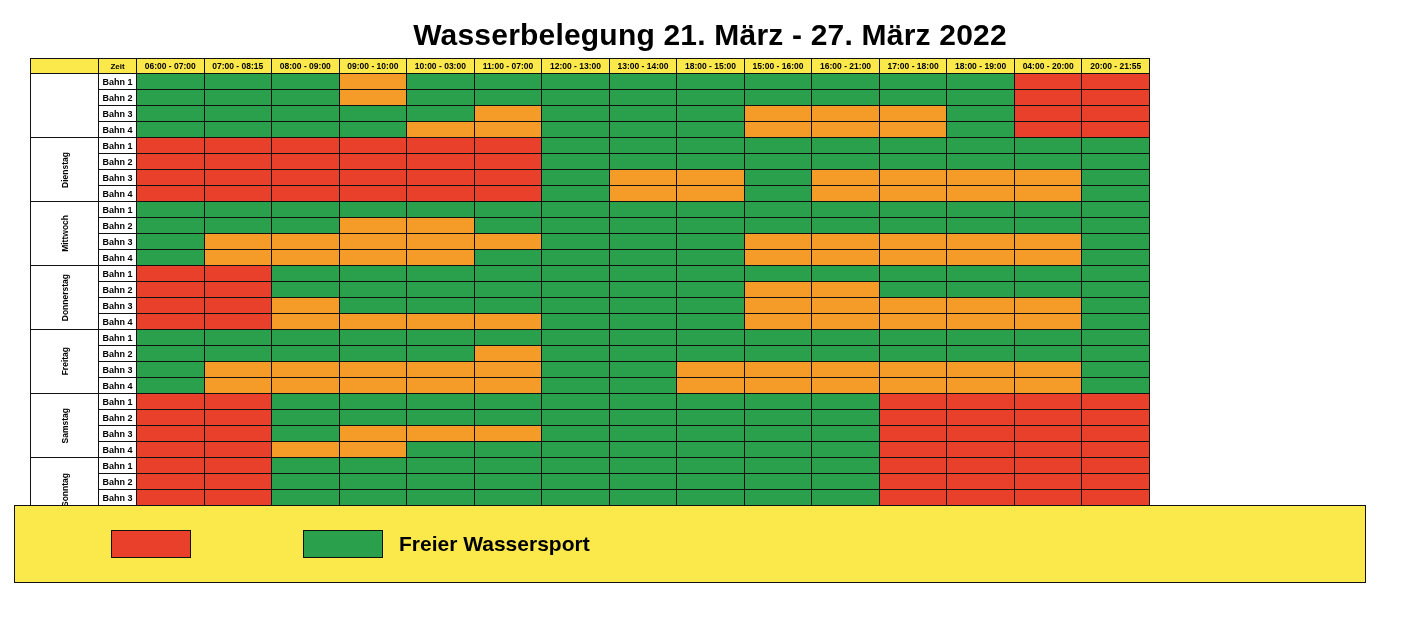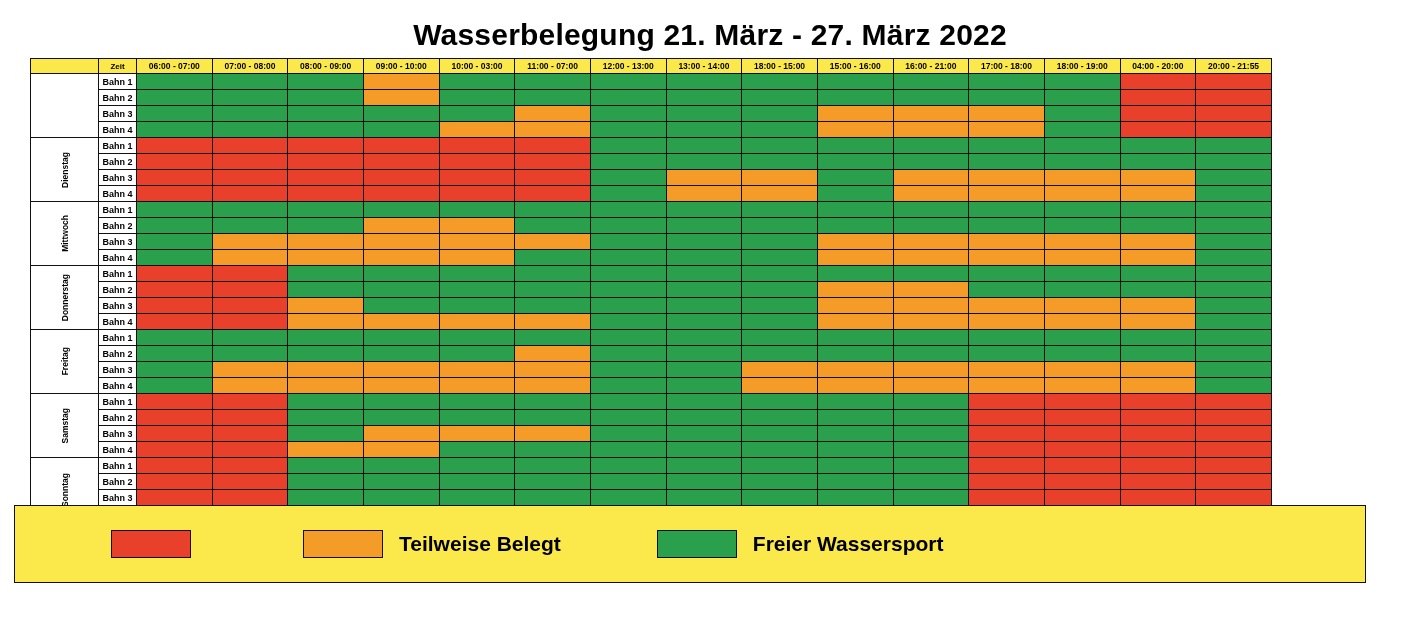--- a/index.html
+++ b/index.html
@@ -24,21 +24,21 @@
     font-weight: bold;
     color: #000000;
     letter-spacing: 0.2px;
     white-space: nowrap;
     overflow: hidden;
   }
   #schedule {
     position: absolute;
     top: 58px;
     left: 30px;
-    width: 1242px;
+    width: 1120px;
     border-collapse: collapse;
     table-layout: fixed;
   }
   #schedule td, #schedule th {
     padding: 0;
     margin: 0;
     border: 1px solid #111111;
     box-sizing: border-box;
   }
   .corner-zeit {
@@ -133,21 +133,21 @@
 <body>
 
 <div id="page-title">Wasserbelegung 21. März - 27. März 2022</div>
 
 <table id="schedule">
   <thead>
     <tr>
       <th class="corner-blank"></th>
       <th class="corner-zeit">Zeit</th>
       <th class="hour-head">06:00 - 07:00</th>
-      <th class="hour-head">07:00 - 08:00</th>
+      <th class="hour-head">07:00 - 08:15</th>
       <th class="hour-head">08:00 - 09:00</th>
       <th class="hour-head">09:00 - 10:00</th>
       <th class="hour-head">10:00 - 03:00</th>
       <th class="hour-head">11:00 - 07:00</th>
       <th class="hour-head">12:00 - 13:00</th>
       <th class="hour-head">13:00 - 14:00</th>
       <th class="hour-head">18:00 - 15:00</th>
       <th class="hour-head">15:00 - 16:00</th>
       <th class="hour-head">16:00 - 21:00</th>
       <th class="hour-head">17:00 - 18:00</th>
@@ -683,20 +683,16 @@
         <td class="slot s-r" title="20:00 - 21:00 — Ganzes Bad geschlossen" style="background: rgb(232, 64, 42);"></td>
       </tr>
     </tbody>
 </table>
 
 <div id="legend">
   <div class="legend-item">
     <div class="swatch" style="background: rgb(232, 64, 42);"></div>
   </div>
   <div class="legend-item">
-    <div class="swatch" style="background: rgb(245, 155, 40);"></div>
-    <div class="legend-label">Teilweise Belegt</div>
-  </div>
-  <div class="legend-item">
     <div class="swatch" style="background: rgb(43, 160, 76);"></div>
     <div class="legend-label">Freier Wassersport</div>
   </div>
 </div>
 
 </body></html>

